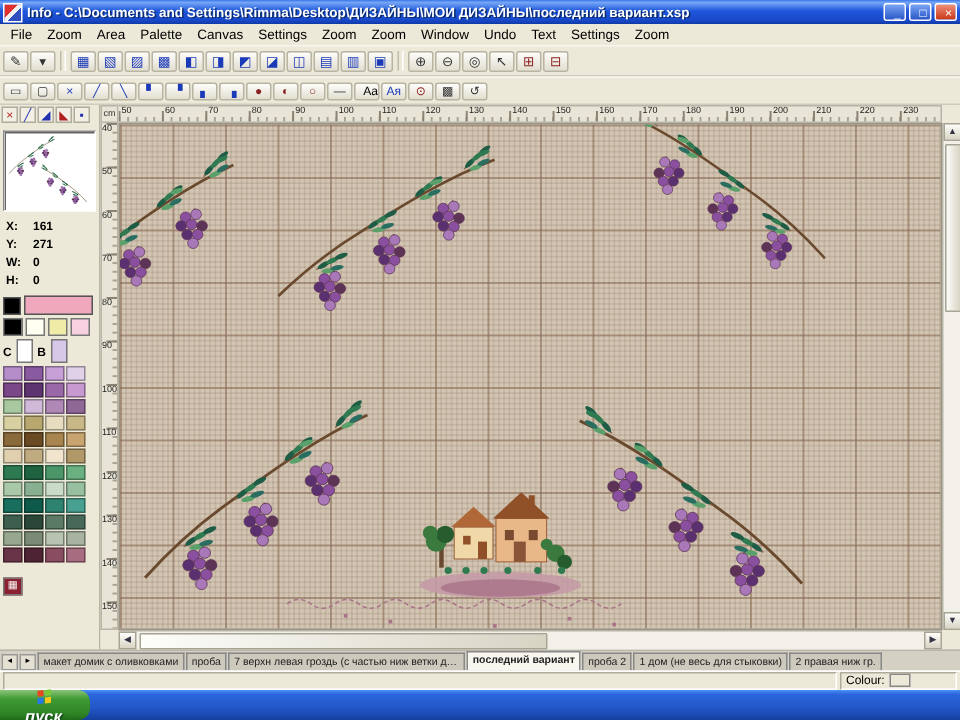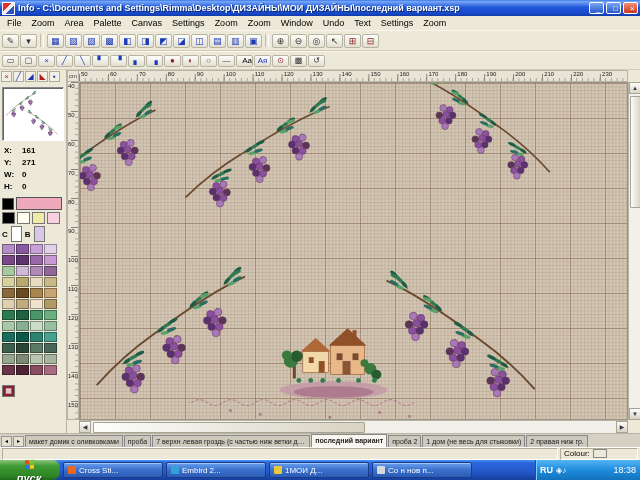--- a/index.html
+++ b/index.html
@@ -844,38 +844,15 @@
   <div class="taskbar">
     <button class="start-btn">
       <span class="flag">
         <i style="background:#e84820;"></i>
           <i style="background:#78c838;"></i>
           <i style="background:#2878e8;"></i>
           <i style="background:#f8c818;"></i>
       </span>
       <span>пуск</span>
     </button>
-    <span id="task-buttons" style="display:flex;flex:1;gap:3px;min-width:0;">
-        <button class="task-btn">
-          <span class="task-ico" style="background: rgb(232, 104, 32);"></span>
-          <span>Cross Sti...</span>
-        </button>
-        <button class="task-btn">
-          <span class="task-ico" style="background: rgb(56, 160, 216);"></span>
-          <span>Embird 2...</span>
-        </button>
-        <button class="task-btn">
-          <span class="task-ico" style="background: rgb(232, 200, 56);"></span>
-          <span>1МОИ Д...</span>
-        </button>
-        <button class="task-btn">
-          <span class="task-ico" style="background: rgb(216, 216, 216);"></span>
-          <span>Со н нов п...</span>
-        </button>
-      </span>
-    <span class="tray">
-      <span class="lang">RU</span>
-      <span id="tray-icons"><span class="tico">◈</span><span class="tico">♪</span></span>
-      <span class="clock">18:38</span>
-    </span>
   </div>
 
 </div>
 
 </body></html>

